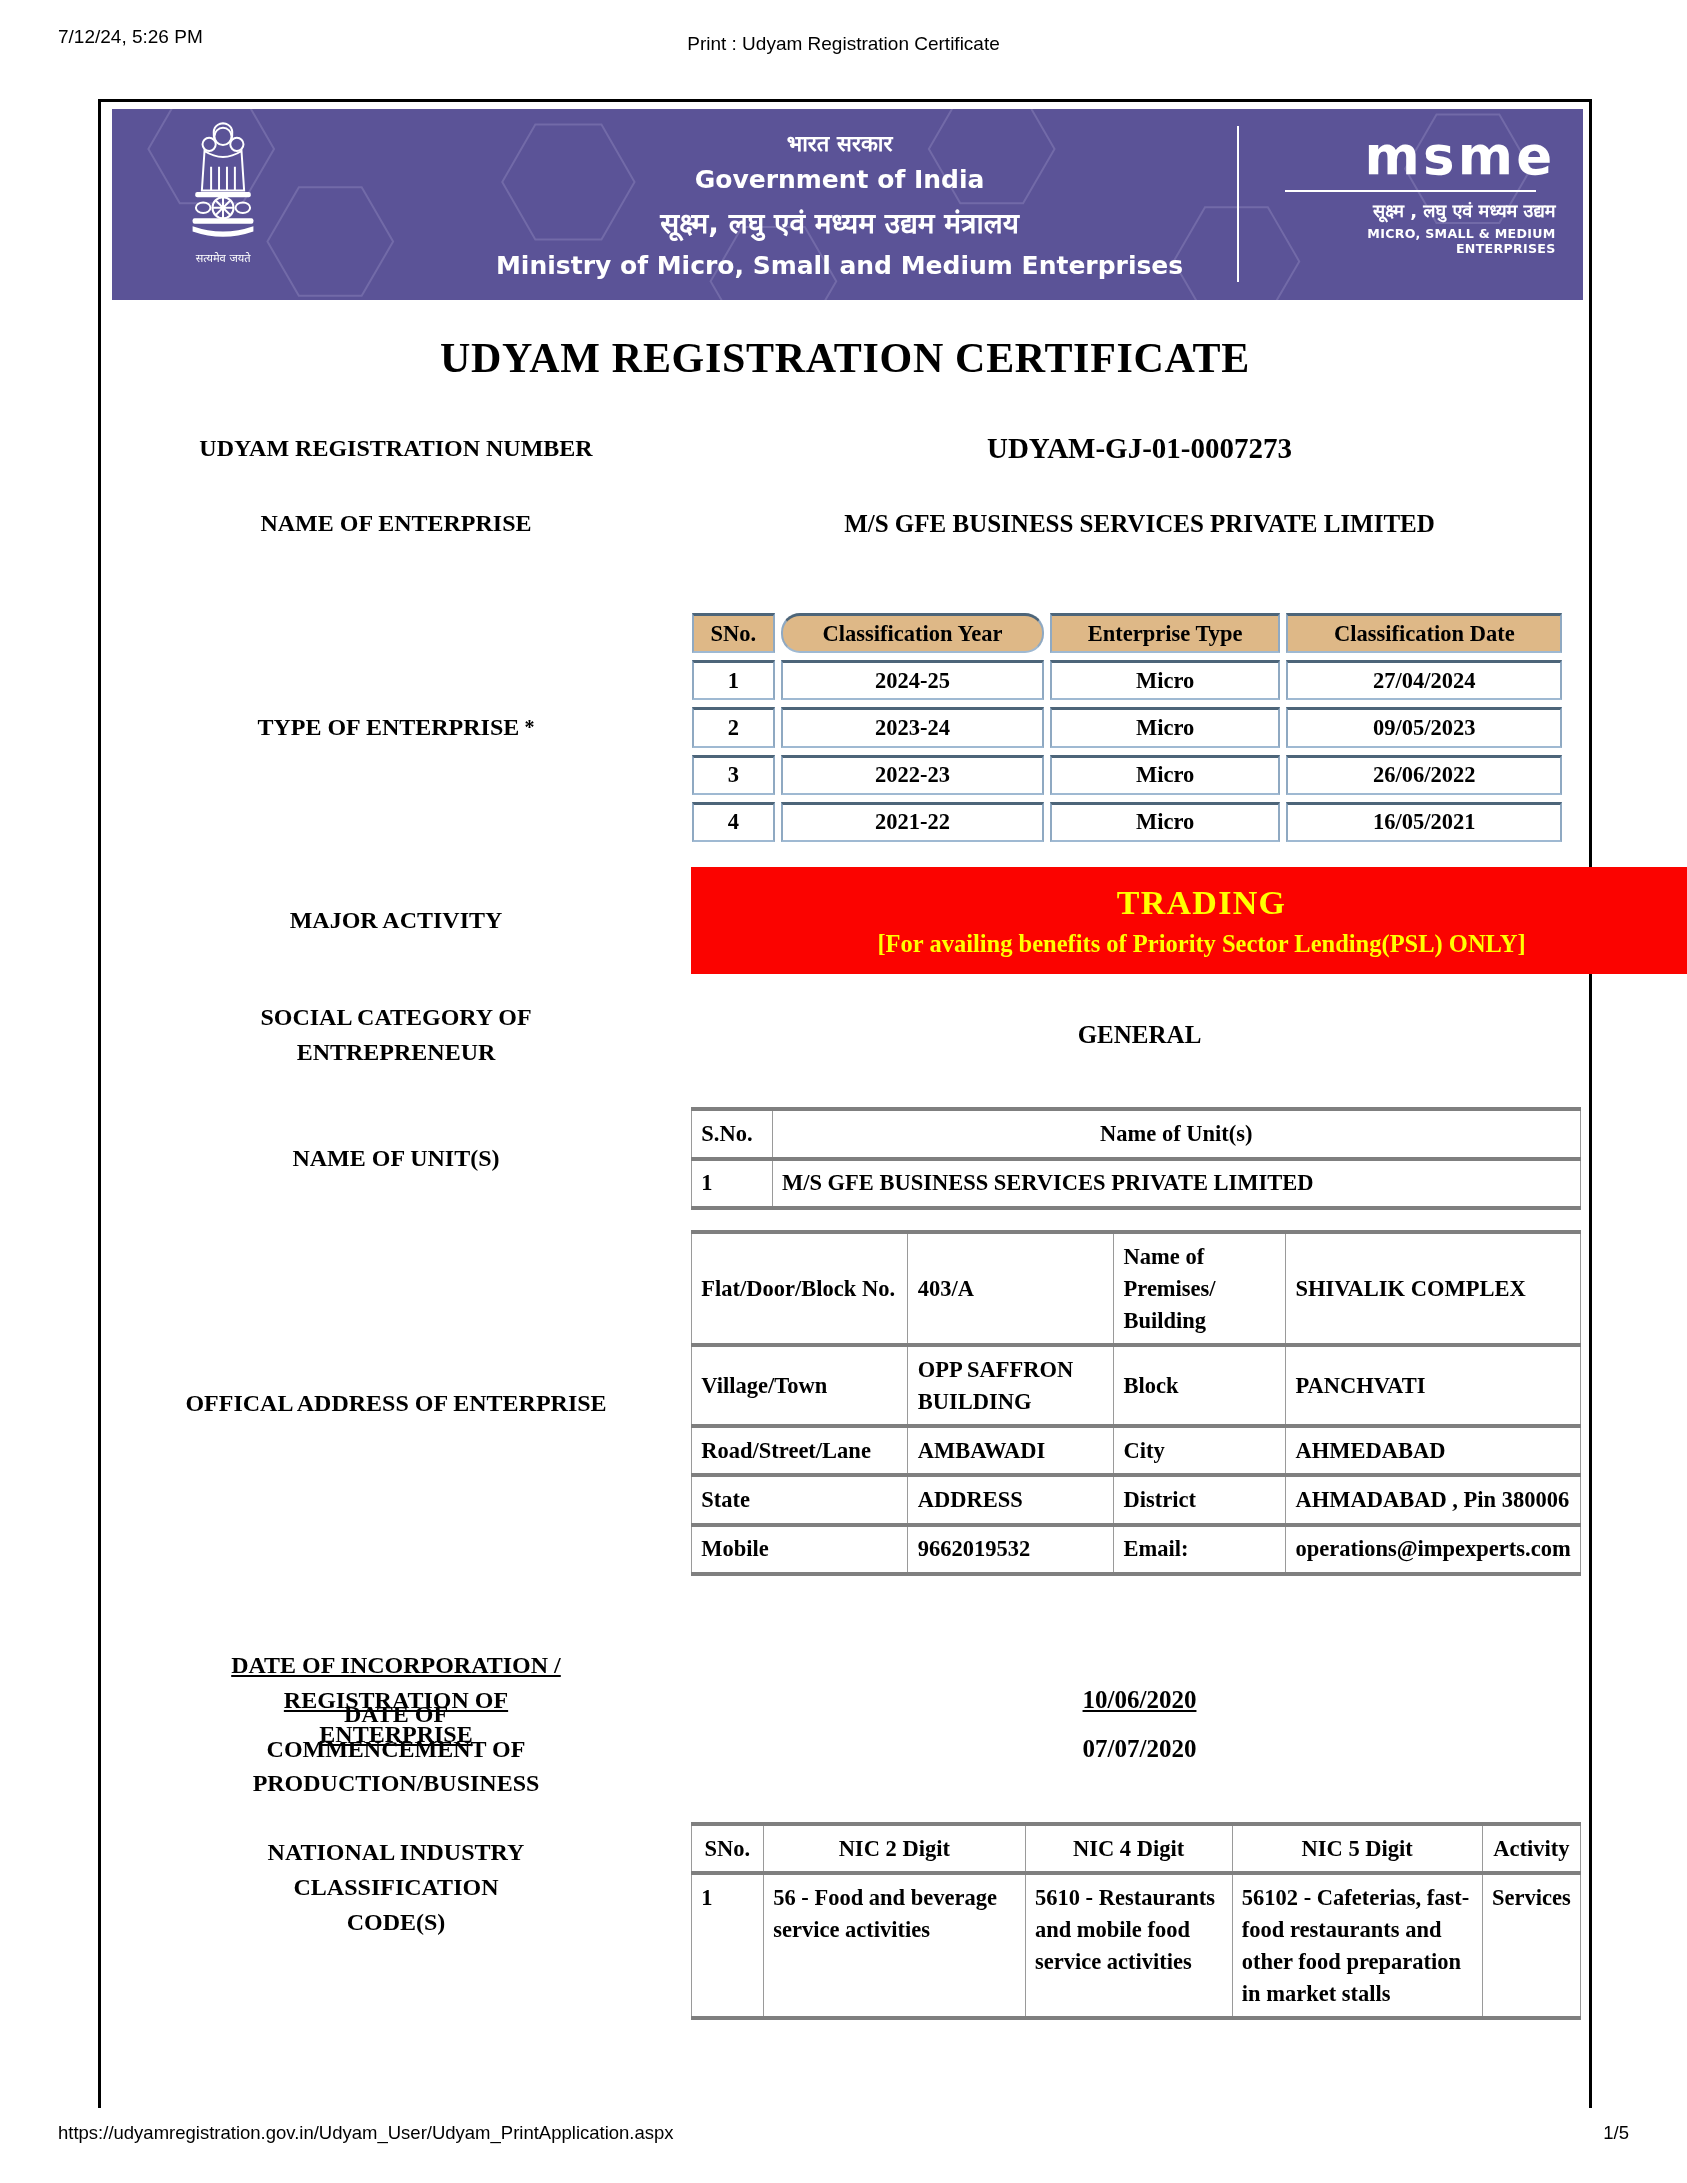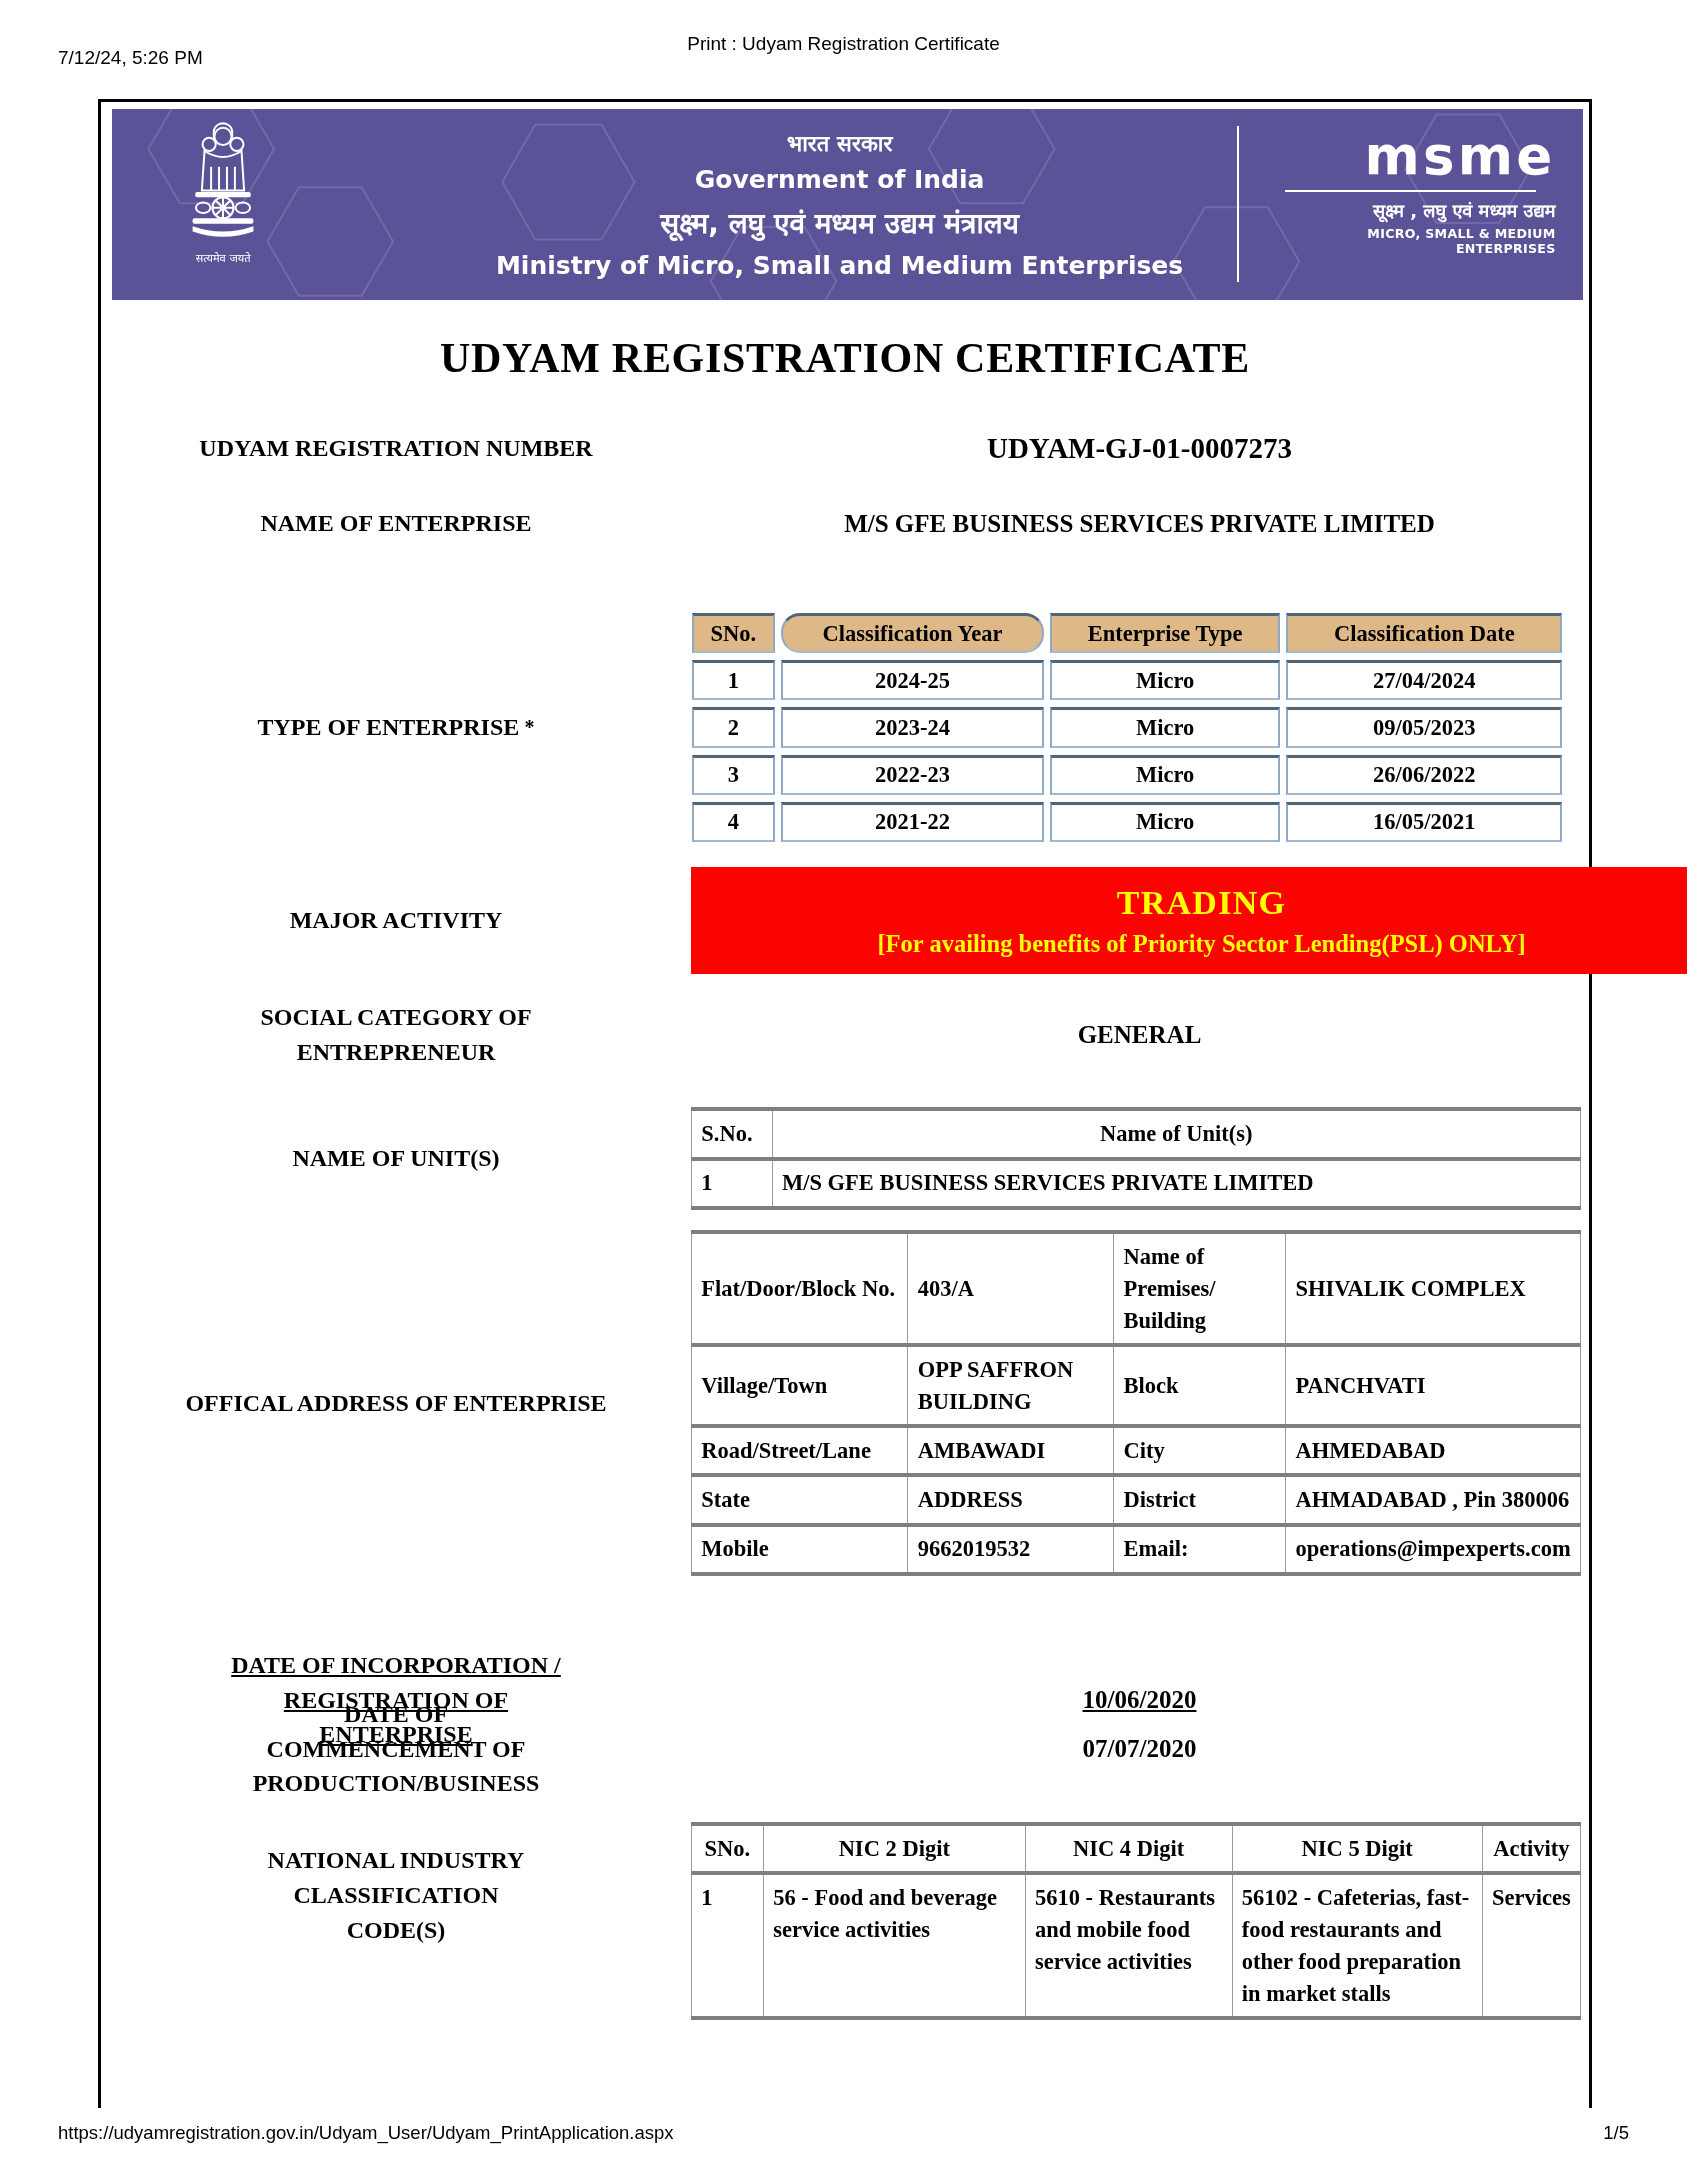--- a/index.html
+++ b/index.html
@@ -1,21 +1,21 @@
 <!DOCTYPE html>
 <html style="--banner-bg: #5b5397; --header-cell-bg: #deb887; --major-bg: #fb0300; --major-fg: #ffff00;font-size:10.6px"><head>
 <meta charset="utf-8">
 <style>
   html,body{margin:0;padding:0;background:#fff;}
   .page{position:relative;width:1687px;height:2183px;background:#fff;overflow:hidden;
         font-family:"Liberation Serif","DejaVu Serif",serif;color:#000;}
   .sans{font-family:"Liberation Sans","DejaVu Sans",sans-serif;}
 
   
-  .ph-date{position:absolute;left:58px;top:47px;font-size:19px;}
+  .ph-date{position:absolute;left:58px;top:26px;font-size:19px;}
   .ph-title{position:absolute;left:0;top:33px;width:100%;text-align:center;font-size:19px;}
   .f-url{position:absolute;left:58px;top:2122px;font-size:18.5px;}
   .f-page{position:absolute;right:58px;top:2122px;font-size:18.5px;}
 
   
   .cert-box{position:absolute;left:98px;top:99px;width:1494px;height:2009px;
             border:3.3px solid #000;border-bottom:none;box-sizing:border-box;}
 
   
   .banner{position:absolute;left:10.6px;top:6.6px;width:1471px;height:191px;
@@ -57,21 +57,21 @@
   .row-reg{top:318px;height:57px;}      .row-reg .val{font-size:29px;}
   .row-name{top:393px;height:57px;}     .row-name .val{font-size:25px;}
   .row-type{top:493px;height:265px;}
   .row-major{top:755px;height:127px;}
   .row-social{top:897px;height:71px;} .row-social .val{font-size:25px;}
   .row-units{top:1004px;height:105px;}
   .row-address{top:1138px;height:326px;}
   .row-incorp{top:1566px;height:64px;text-decoration:underline;}   .row-incorp .val{font-size:25px;}
   .row-commence{top:1615px;height:64px;} .row-commence .val{font-size:25px;}
   .row-nic{top:1720px;height:225px;align-items:flex-start;}
-  .row-nic .lbl{margin-top:21px;}
+  .row-nic .lbl{margin-top:13px;}
   sup.star{font-size:20px;vertical-align:super;margin-left:5.3px;}
 
   
   .type-table{border-collapse:separate;border-spacing:6.6px 7.3px;margin-left:-5.3px;
               font-weight:bold;}
   .type-table th,.type-table td{border:2px solid #8fa9c2;border-top:3.3px solid #4d6579;
               border-bottom:2.6px solid #9fb9d2;padding:4.6px 10.6px;font-size:22.5px;text-align:center;}
   .type-table th{background:var(--header-cell-bg,#deb887);}
   .type-table .c1{width:58px;} .type-table .c2{width:238px;border-radius:19px;}
   .type-table .c3{width:205px;} .type-table .c4{width:251px;}

